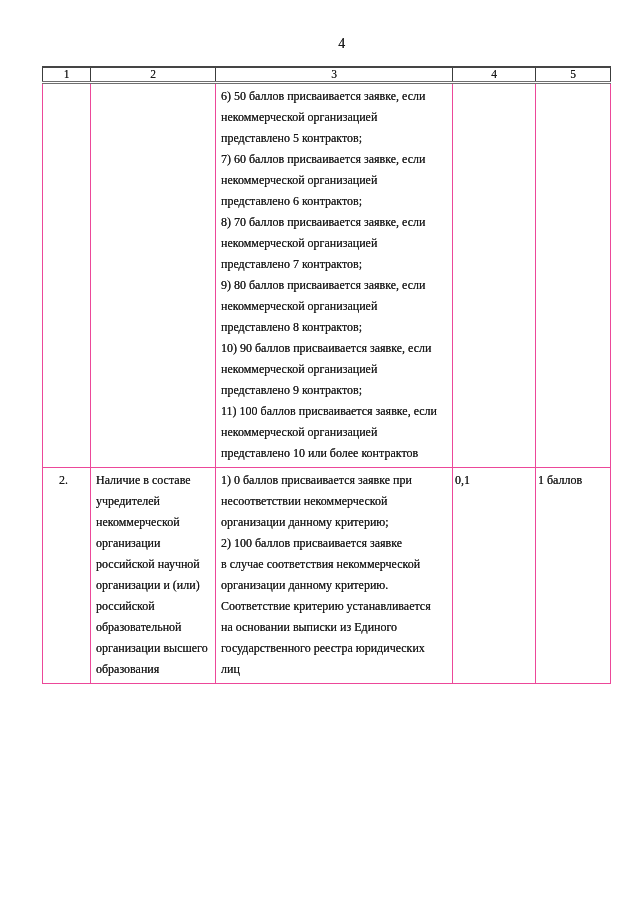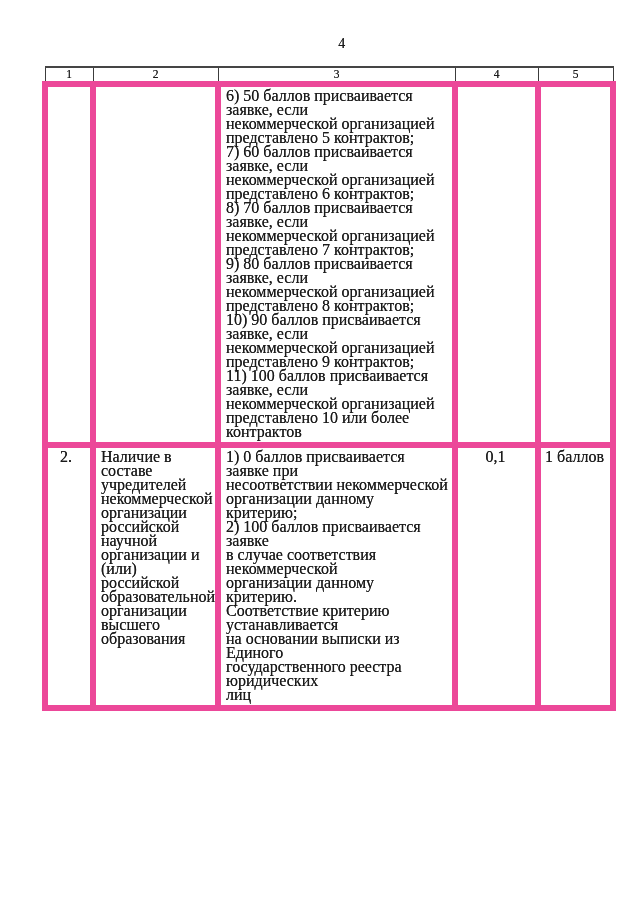--- a/index.html
+++ b/index.html
@@ -40,37 +40,37 @@
     border-bottom: 3px double #6f6f6f;
     height: 12px;
     padding: 0 0 1px 0;
     font-weight: normal;
     font-size: 11.5px;
     line-height: 12px;
     text-align: center;
     text-shadow: 0 0 0.4px rgba(0,0,0,0.75);
   }
   .doc-table td {
-    border: 6px solid #ec4899;
+    border: 1px solid #ec4899;
     vertical-align: top;
-    font-size: 16px;
-    line-height: 14px;
+    font-size: 12px;
+    line-height: 21px;
     padding: 2px 3px 3px 5px;
     text-shadow: 0 0 0.4px rgba(0,0,0,0.8);
   }
   .doc-table td.multi {
     white-space: pre-line;
   }
   .doc-table td.cell-num {
     text-align: center;
     padding-left: 0;
     padding-right: 6px;
   }
   .doc-table td.cell-center {
-    text-align: center;
+    text-align: left;
     padding-left: 2px;
     padding-right: 4px;
   }
   .doc-table tr.row-tall td {
     height: 239px;
   }
   .doc-table tr.row-mid td {
     height: 137px;
   }
 </style>

